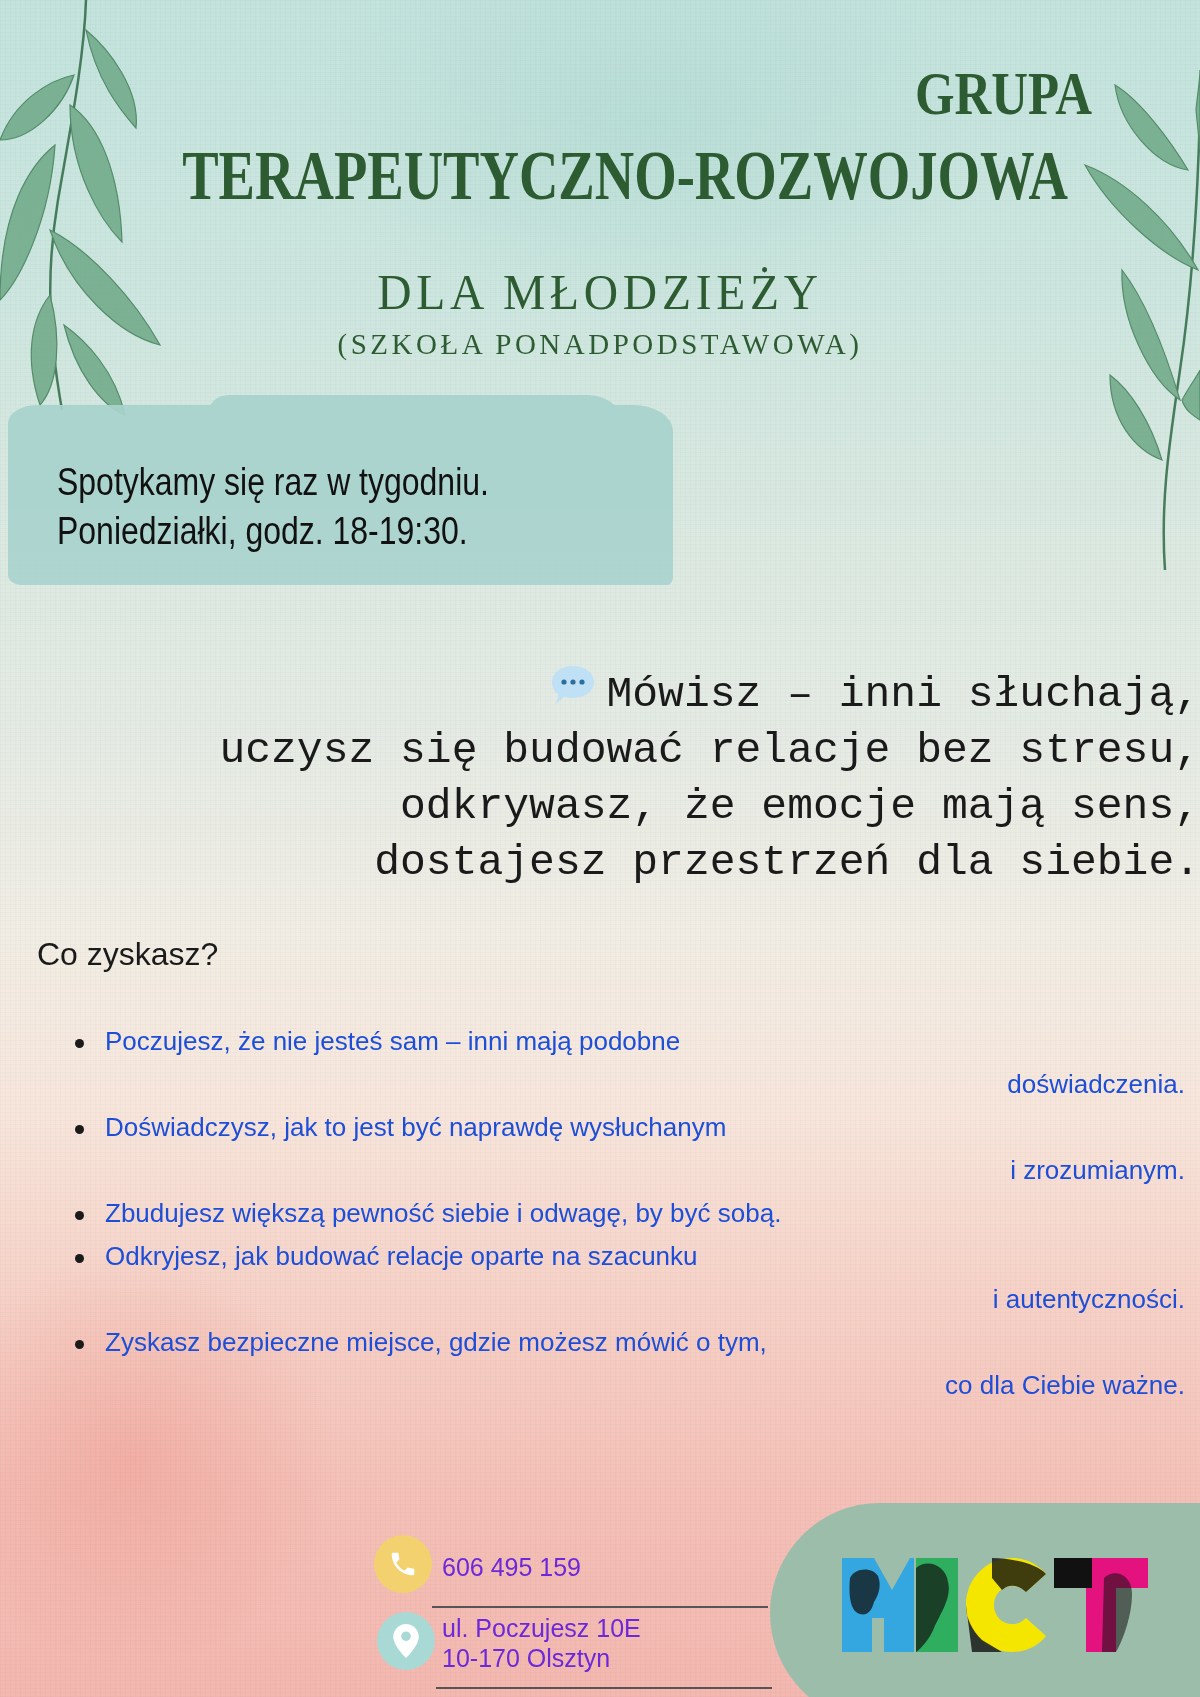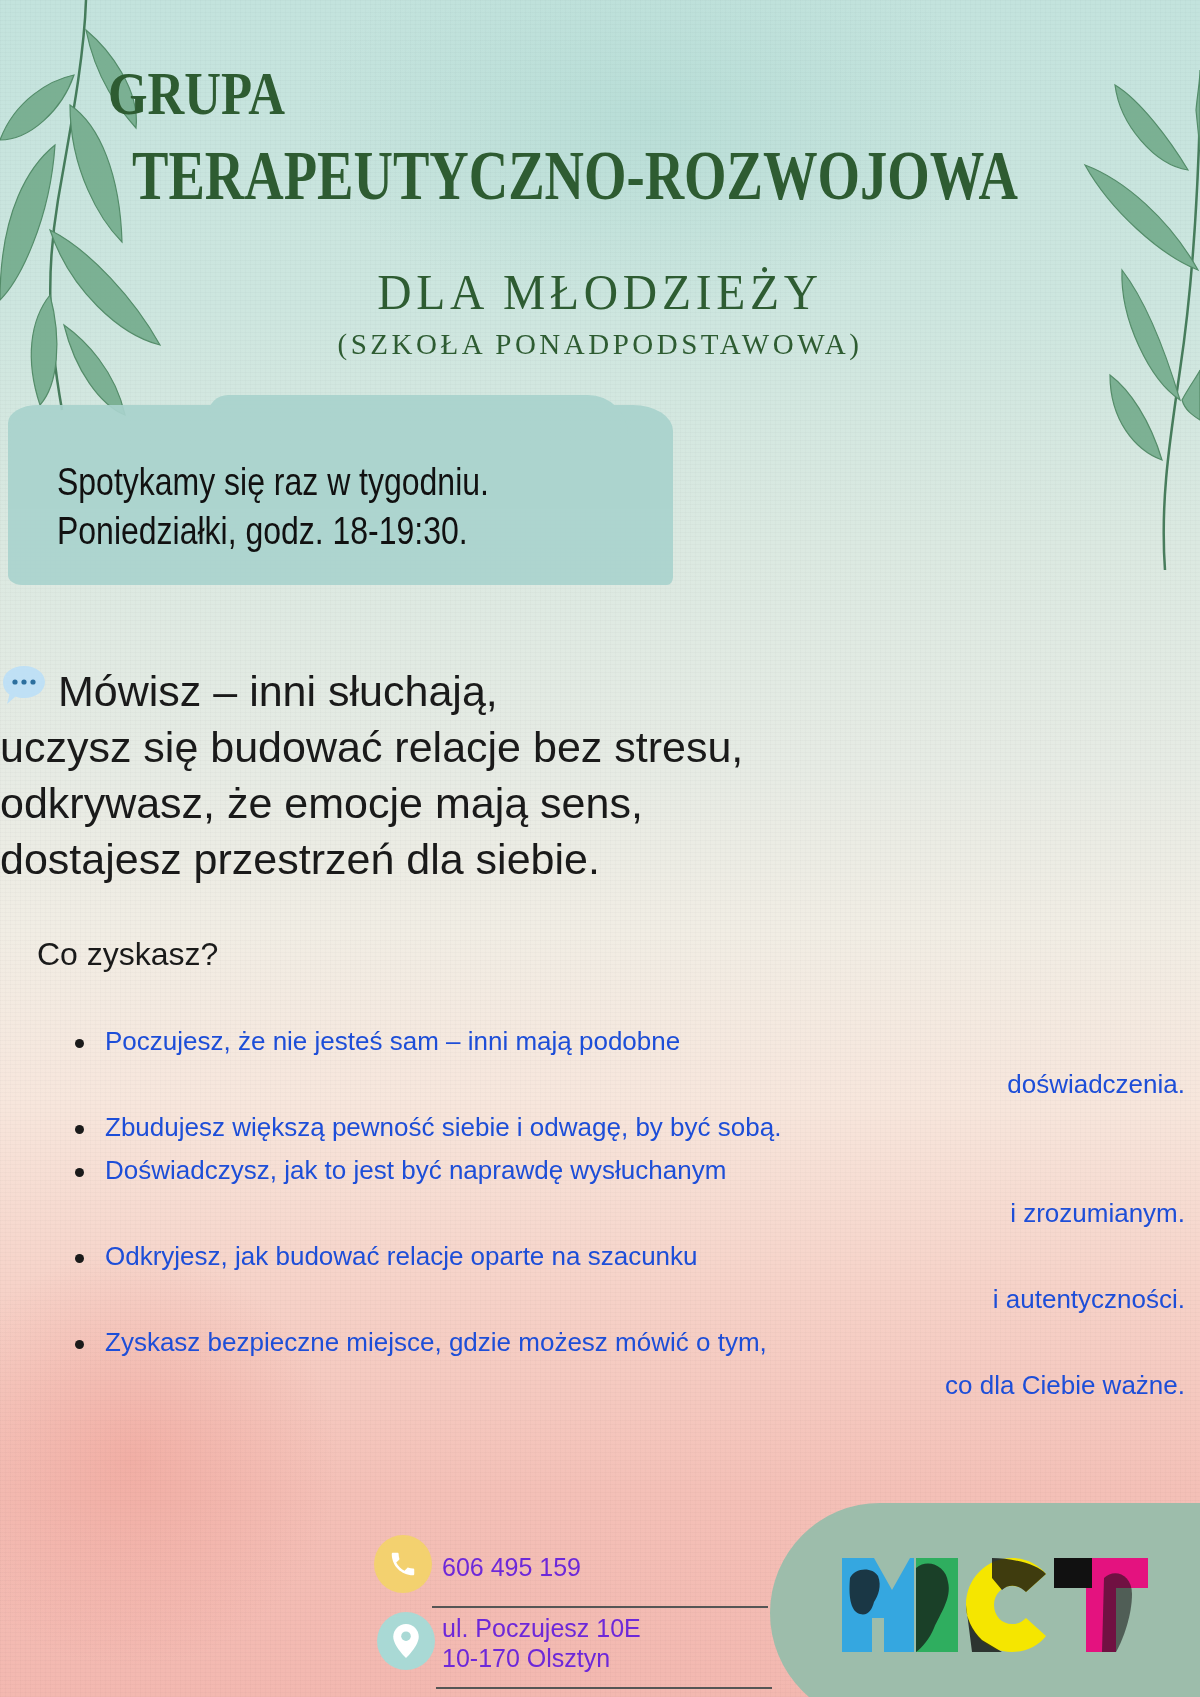--- a/index.html
+++ b/index.html
@@ -35,21 +35,21 @@
         repeating-linear-gradient(90deg, rgba(0,0,0,0.014) 0px, rgba(0,0,0,0.014) 1px, transparent 1px, transparent 5px);
       pointer-events: none;
     }
 
     .leaves { position: absolute; pointer-events: none; }
     .leaves-left { left: 0; top: 0; width: 170px; height: 420px; }
     .leaves-right { right: 0; top: 70px; width: 120px; height: 500px; }
 
     .title-block {
       position: absolute; left: 0; right: 0; top: 58px;
-      text-align: left; color: #2e5c32;
+      text-align: right; color: #2e5c32;
       font-family: "Liberation Serif", serif;
     }
     .title-line1 {
       font-size: 62px; font-weight: bold; letter-spacing: 0px;
       transform: scaleX(0.82); line-height: 70px;
     }
     .title-line2 {
       font-size: 70px; font-weight: bold; line-height: 80px;
       margin-top: 8px;
       transform: scaleX(0.78);
@@ -80,22 +80,22 @@
     .schedule-text {
       position: absolute; left: 57px; top: 457px;
       font-family: "Liberation Sans Narrow", "Liberation Sans", sans-serif;
       font-size: 39px; line-height: 49px; color: #111;
       transform: scaleX(0.82); transform-origin: left top;
       white-space: nowrap; font-weight: 500;
     }
 
     .lead {
       position: absolute; left: 0; right: 0; top: 660px;
-      text-align: left; color: #1a1a1a;
-      font-size: 43px; line-height: 56px;
+      text-align: right; color: #1a1a1a;
+      font-size: 43px; line-height: 56px; font-family: Liberation Mono, monospace;
     }
     .lead-line { display: block; white-space: nowrap; }
     .speech-icon {
       display: inline-block; width: 48px; height: 48px;
       vertical-align: -2px; margin-right: 10px;
     }
 
     .benefits-heading {
       position: absolute; left: 37px; top: 934px;
       font-size: 32px; color: #1a1a1a; line-height: 40px;
@@ -193,25 +193,25 @@
   <span class="lead-line">dostajesz przestrzeń dla siebie.</span>
 </div>
 
 <div class="benefits-heading">Co zyskasz?</div>
 <ul class="benefits">
   <li>
     <span> Poczujesz, że nie jesteś sam – inni mają podobne</span>
     <span class="cont">doświadczenia.</span>
   </li>
   <li>
-    <span>Zbudujesz większą pewność siebie i odwagę, by być sobą.</span>
-  </li>
-  <li>
     <span> Doświadczysz, jak to jest być naprawdę wysłuchanym</span>
     <span class="cont"> i zrozumianym.</span>
+  </li>
+  <li>
+    <span>Zbudujesz większą pewność siebie i odwagę, by być sobą.</span>
   </li>
   <li>
     <span> Odkryjesz, jak budować relacje oparte na szacunku</span>
     <span class="cont"> i autentyczności.</span>
   </li>
   <li>
     <span>Zyskasz bezpieczne miejsce, gdzie możesz mówić o tym,</span>
     <span class="cont" style="margin-left:-12px">co dla Ciebie ważne.</span>
   </li>
 </ul>

